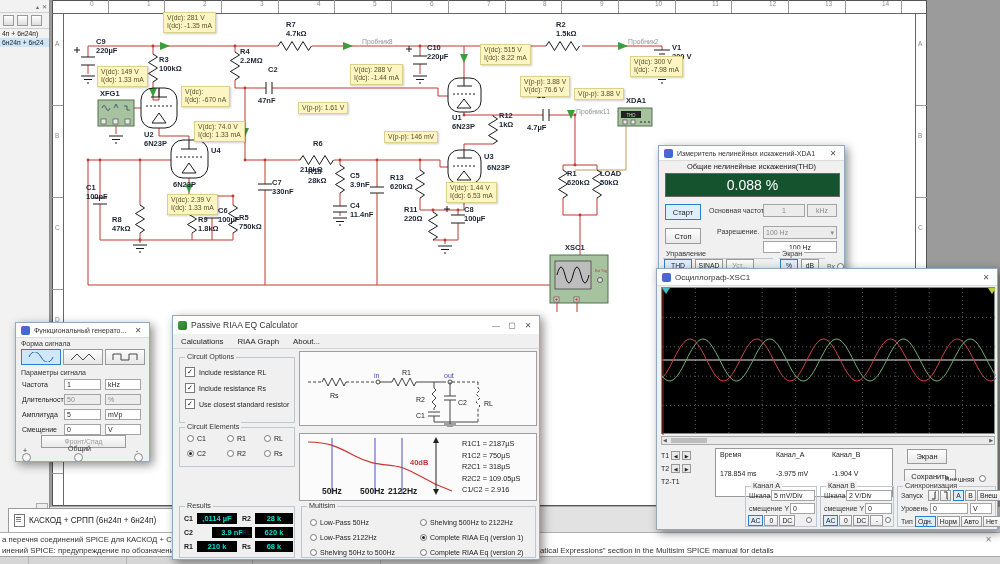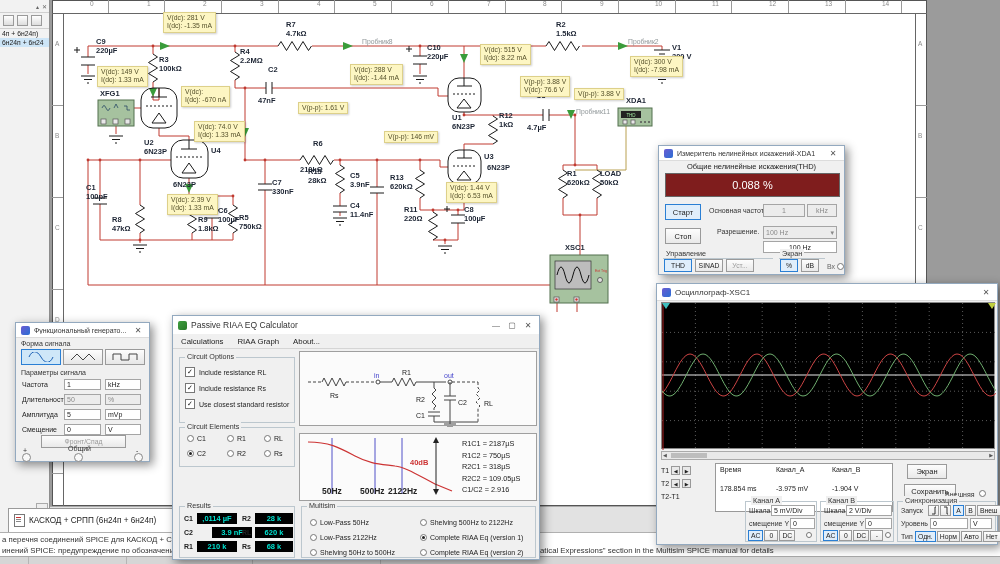--- a/index.html
+++ b/index.html
@@ -300,21 +300,21 @@
 220µF</div>
       <div class="sch-lbl" style="left: 159px; top: 56px;">R3
 100kΩ</div>
       <div class="sch-lbl" style="left: 286px; top: 21px;">R7
 4.7kΩ</div>
       <div class="sch-lbl" style="left: 240px; top: 48px;">R4
 2.2MΩ</div>
       <div class="sch-lbl" style="left: 268px; top: 66px;">C2</div>
       <div class="sch-lbl" style="left: 258px; top: 97px;">47nF</div>
       <div class="sch-lbl" style="left: 100px; top: 90px;">XFG1</div>
-      <div class="sch-lbl" style="left: 144px; top: 131px; margin-top: 8px;">U2
+      <div class="sch-lbl" style="left: 144px; top: 131px;">U2
 6N23P</div>
       <div class="sch-lbl" style="left: 211px; top: 147px;">U4</div>
       <div class="sch-lbl" style="left: 173px; top: 181px;">6N23P</div>
       <div class="sch-lbl" style="left: 86px; top: 184px;">C1
 100pF</div>
       <div class="sch-lbl" style="left: 112px; top: 216px;">R8
 47kΩ</div>
       <div class="sch-lbl" style="left: 198px; top: 216px;">R9
 1.8kΩ</div>
       <div class="sch-lbl" style="left: 218px; top: 207px;">C6
@@ -675,21 +675,21 @@
     </div>
   </div>
 
   <div class="win" style="left:658px;top:145px;width:187px;height:130px;">
     <div class="tbar" style="height:14px;">
       <span class="appico"></span>
       <span class="ttl" style="font-size:7px;">Измеритель нелинейных искажений-XDA1</span>
       <span class="wbtn">✕</span>
     </div>
     <div class="abs" style="left:0;top:16px;width:100%;text-align:center;font-size:7.5px;">Общие нелинейные искажения(THD)</div>
-    <div class="abs" style="left:6px;top:27px;width:173px;height:22px;background:#7f1d1d;border:1px solid #666;color:#fff;font-size:11px;display:flex;align-items:center;justify-content:center;">0.088 %</div>
+    <div class="abs" style="left:6px;top:27px;width:173px;height:22px;background:#14532d;border:1px solid #666;color:#fff;font-size:14px;display:flex;align-items:center;justify-content:center;">0.088 %</div>
     <button class="sbtn sel" style="position:absolute;left:6px;top:58px;width:36px;height:16px;font-size:7.5px;text-align:center;">Старт</button>
     <button class="sbtn" style="position:absolute;left:6px;top:82px;width:36px;height:16px;font-size:7.5px;">Стоп</button>
     <span class="lbl" style="left:50px;top:61px;">Основная частота.</span>
     <div class="fld dis" style="left:104px;top:58px;width:42px;height:13px;justify-content:center;">1</div>
     <div class="fld dis" style="left:148px;top:58px;width:30px;height:13px;justify-content:center;">kHz</div>
     <span class="lbl" style="left:58px;top:82px;">Разрешение.</span>
     <div class="fld dis" style="left:104px;top:80px;width:74px;height:13px;">
       <span style="flex:1;">100 Hz</span>
       <span style="color:#888;">▾</span>
     </div>
@@ -708,21 +708,21 @@
     </div>
     <div class="abs" style="left:121px;top:113px;display:flex;gap:3px;">
 
     <button class="sbtn sel" style="min-width:18px;height:13px;">%</button>
         <button class="sbtn" style="min-width:18px;height:13px;">dB</button>
       </div>
     <span class="lbl" style="left:168px;top:117px;color:#666;">Вх</span>
     <span class="rad" style="position:absolute;left:178px;top:117px;"></span>
   </div>
 
-  <div class="win" style="left:656px;top:283px;width:342px;height:262px;">
+  <div class="win" style="left:656px;top:268px;width:342px;height:262px;">
     <div class="tbar" style="height:16px;">
       <span class="appico"></span>
       <span class="ttl">Осциллограф-XSC1</span>
       <span class="wbtn">✕</span>
     </div>
     <div class="scope-screen" style="left:4px;top:18px;width:334px;height:147px;">
       <svg id="scope-svg" width="334" height="147">
         <path class="grid" d="M33.4,0V147 M66.8,0V147 M100.2,0V147 M133.6,0V147 M167.0,0V147 M200.4,0V147 M233.8,0V147 M267.2,0V147 M300.6,0V147 M0,29.4H334 M0,58.8H334 M0,88.2H334 M0,117.6H334 " stroke="#5a5a5a" stroke-width="1" stroke-dasharray="1,3" fill="none"></path>
         <line x1="0" y1="72" x2="334" y2="72" stroke="#e8e8e8" stroke-width="1"></line>
         <line x1="1" y1="0" x2="1" y2="147" stroke="#aa2222" stroke-width="1"></line>

